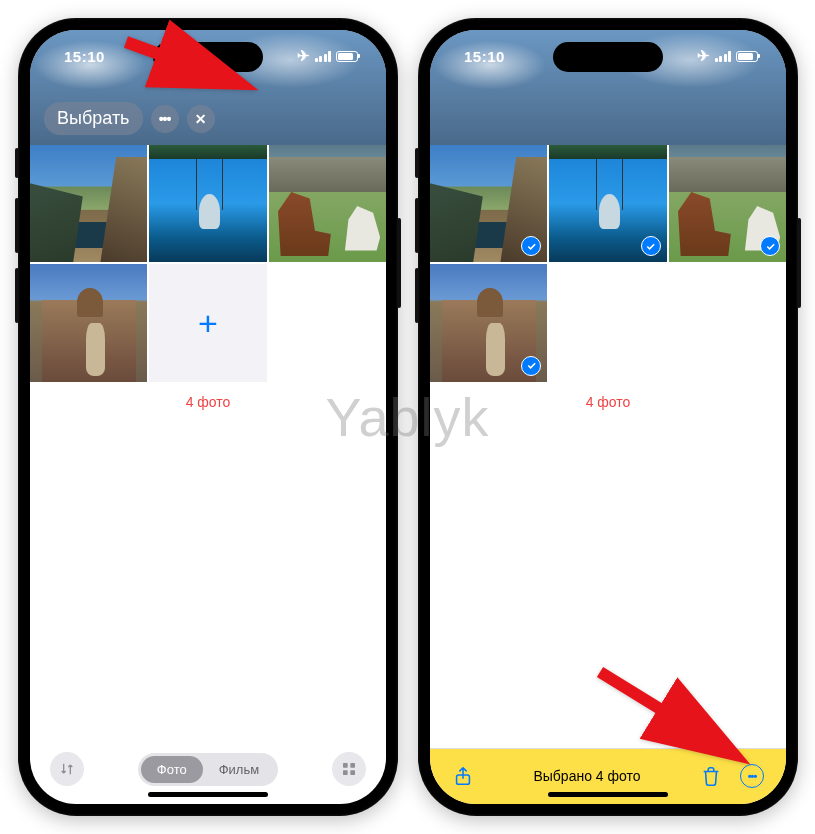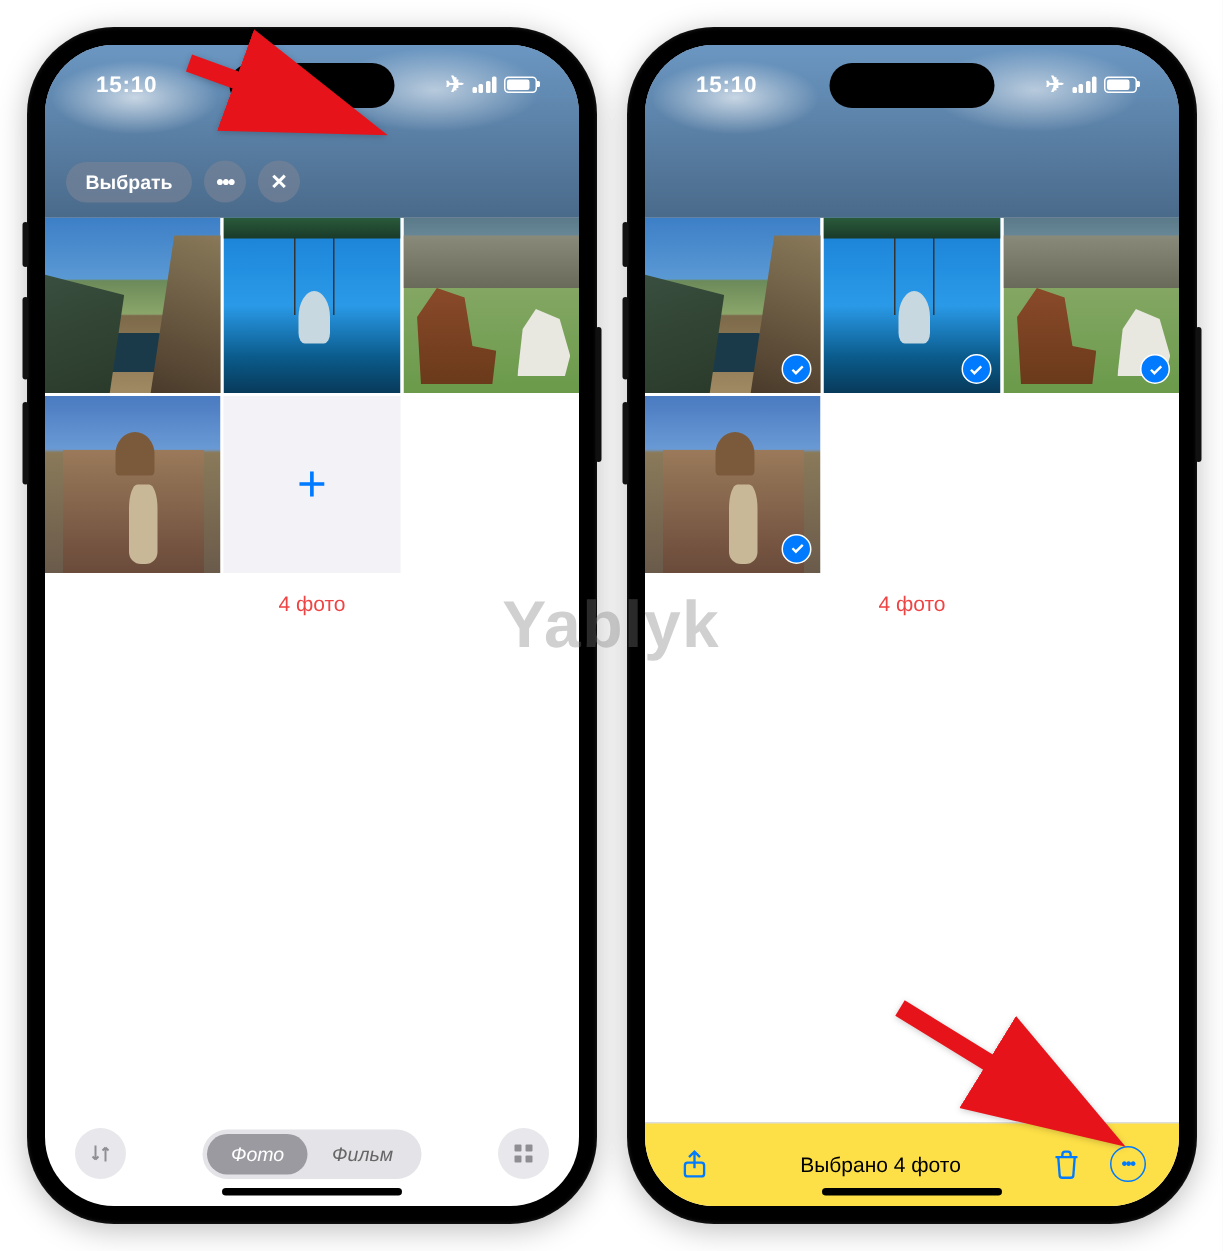--- a/index.html
+++ b/index.html
@@ -112,22 +112,22 @@
   .nav-title {
     color: #fff;
     font-size: 26px;
     font-weight: 700;
     flex: 1;
   }
   .pill-btn {
     background: rgba(120,130,150,0.65);
     backdrop-filter: blur(6px);
     color: #fff;
-    font-size: 13px;
-    font-weight: 700;
+    font-size: 18px;
+    font-weight: 400;
     padding: 6px 13px;
     border-radius: 16px;
     border: none;
     white-space: nowrap;
   }
   .circ-btn {
     width: 28px; height: 28px;
     border-radius: 50%;
     background: rgba(120,130,150,0.65);
     color: #fff;
@@ -221,21 +221,21 @@
   }
   .seg {
     background:#e4e4e8;
     border-radius:18px;
     padding:3px;
     display:flex;
     gap:0;
   }
   .seg button{
     border:none;background:transparent;padding:6px 16px;border-radius:15px;
-    font-size:13px;color:#666;font-weight:500;font-style:italic;
+    font-size:13px;color:#666;font-weight:500;
   }
   .seg button.active{background:#9a9aa0;color:#fff;}
 
   
   .toolbar {
     height: 56px;
     border-top: 0.5px solid #ddd;
     display:flex;align-items:center;justify-content:space-between;
     padding: 0 22px 2px 22px;
     flex: 0 0 auto;
@@ -260,23 +260,23 @@
     z-index:100;
     pointer-events:none;
   }
   .arrow svg { overflow:visible; filter: drop-shadow(0 1px 2px rgba(0,0,0,0.2)); }
 
   
   .watermark {
     position:absolute;
     left:50%; top:50%;
     transform:translate(-50%,-50%);
-    font-size:44px;
+    font-size:54px;
     color:rgba(120,120,120,0.35);
-    font-weight:700;
+    font-weight:400;
     z-index:200;
     pointer-events:none;
     letter-spacing:1px;
   }
 </style>
 </head>
 <body>
 
 <div class="canvas">
 

